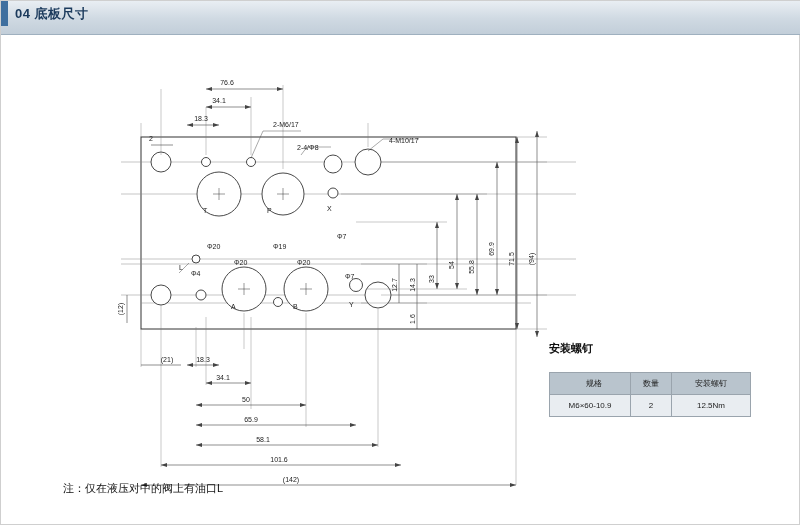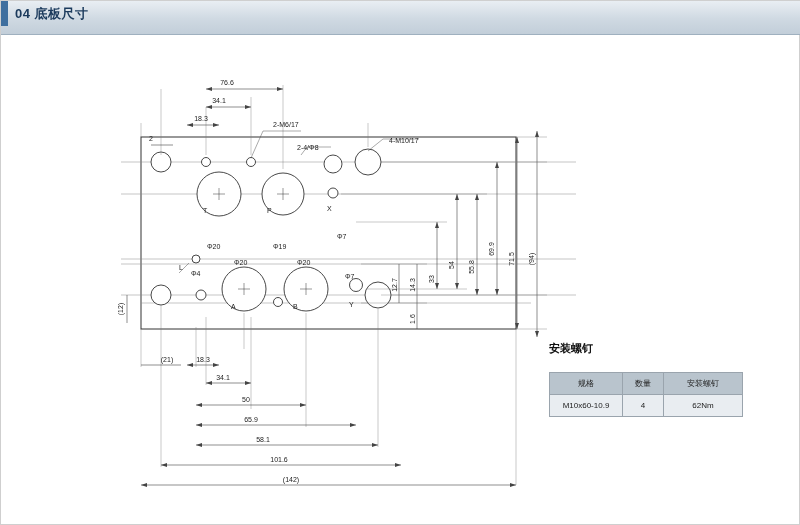--- a/index.html
+++ b/index.html
@@ -31,21 +31,21 @@
   .canvas{position:absolute;left:0;top:26px;width:800px;height:499px;}
   svg{position:absolute;left:0;top:0;}
 
   
   .tbl-wrap{position:absolute;left:548px;top:340px;}
   .tbl-title{font-size:11px;font-weight:bold;color:#111;margin-bottom:16px;}
   table{border-collapse:collapse;font-size:8px;color:#222;}
   th,td{border:1px solid #9aa4ad;text-align:center;padding:0;height:21px;}
   th{background:#b9c4cd;font-weight:normal;}
   td{background:#e9edf1;}
-  .c1{width:72px;}
+  .c1{width:72px;padding-left:8px;}
   .c2{width:40px;margin-left:36px;}
   .c3{width:78px;}
 
   
   .note{position:absolute;left:62px;top:480px;font-size:11px;color:#111;}
 
   .lbl{font-size:7px;fill:#222;font-family:"Liberation Sans",sans-serif;}
   .port{font-size:7px;fill:#222;font-family:"Liberation Sans",sans-serif;}
 </style>
 </head>
@@ -285,22 +285,23 @@
     <table>
       <thead>
         <tr>
           <th class="c1">规格</th>
           <th class="c2">数量</th>
           <th class="c3">安装螺钉</th>
         </tr>
       </thead>
       <tbody>
         <tr>
-          <td>M10x60-10.9</td>
-          <td>4</td>
-          <td>62Nm</td>
+          <td>M6×60-10.9</td>
+          <td>2</td>
+          <td>12.5Nm</td>
         </tr>
       </tbody>
     </table>
   </div>
 
+  <div class="note">注：仅在液压对中的阀上有油口L</div>
 
 </div>
 
 </body></html>

